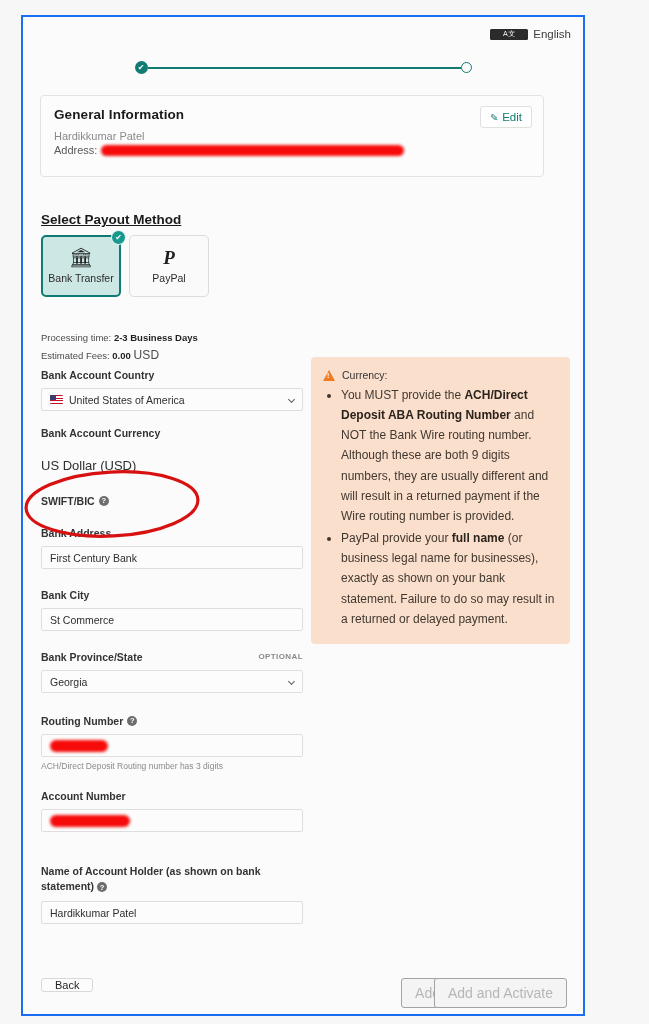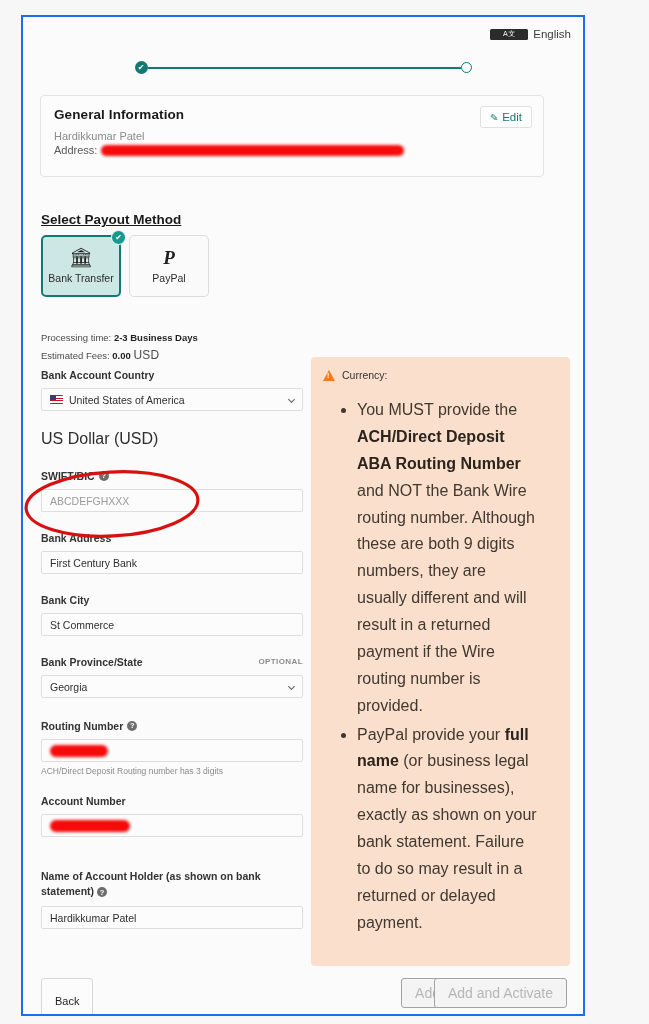--- a/index.html
+++ b/index.html
@@ -166,21 +166,21 @@
     background:
       linear-gradient(to bottom,
         #c8102e 0 14.3%, #fff 14.3% 28.6%, #c8102e 28.6% 42.9%,
         #fff 42.9% 57.2%, #c8102e 57.2% 71.5%, #fff 71.5% 85.8%, #c8102e 85.8%);
     position: relative; overflow: hidden;
   }
   .flag-icon::after {
     content: ""; position: absolute; left: 0; top: 0;
     width: 6px; height: 5px; background: #3c3b6e;
   }
-  .static-value { font-size: 16px; color: #2e2e2e; margin-top: 19px; }
+  .static-value { font-size: 13px; color: #2e2e2e; margin-top: 19px; }
   .help-text { font-size: 8.5px; color: #8a8a8a; margin-top: 4px; }
   .redaction-bar {
     position: absolute; left: 8px; top: 5px;
     height: 12px; background: #f60a0a; border-radius: 6px;
     filter: blur(1.7px);
   }
 
   
   #important-box {
     position: absolute; left: 288px; top: 340px;
@@ -195,32 +195,32 @@
   .warn-icon {
     width: 0; height: 0; flex: none; margin-top: 1px;
     border-left: 6px solid transparent; border-right: 6px solid transparent;
     border-bottom: 11px solid #f07b22; position: relative;
   }
   .warn-icon::after {
     content: "!"; position: absolute; left: -2px; top: 2px;
     font-size: 7px; color: #fff; font-weight: bold; line-height: 1;
   }
   #important-list {
-    margin: 16px; padding-left: 18px;
-    font-size: 16px; color: #40382f; line-height: 1.68;
+    margin: 0; padding-left: 18px;
+    font-size: 12px; color: #40382f; line-height: 1.68;
   }
   #important-list li { margin-bottom: 2px; }
   #important-list b { color: #2b241c; }
 
   
   #footer { position: absolute; left: 18px; right: 16px; top: 961px; height: 30px; }
   #back-button {
     position: absolute; left: 0; top: 0;
     border: 1px solid #d8d8d8; border-radius: 3px;
-    background: #fcfcfc; padding: 16px 13px;
+    background: #fcfcfc; padding: 0 13px;
     font-size: 11px; color: #1f1f1f; cursor: pointer; text-align: right;
   }
   .disabled-button {
     position: absolute; top: 0;
     border: 1px solid #a3a3a3; border-radius: 3px;
     background: #f4f4f4; padding: 6px 13px;
     font-size: 14px; color: #b6b6b6; cursor: default;
   }
   #add-button { right: 113px; }
   #add-activate-button { right: 0; }
@@ -291,30 +291,28 @@
     <div class="field">
       <div class="field-label">Bank Account Country</div>
       <div class="input-box select">
         <span class="flag-icon"></span>
         <span>United States of America</span>
         <span class="caret"></span>
       </div>
     </div>
 
     <div class="field" style="margin-bottom:22px;">
+      <div class="field-label">Bank Account Currency</div>
       <div class="static-value">US Dollar (USD)</div>
     </div>
 
     <div class="field" style="margin-bottom:20px;">
       <div class="field-label">
         <span>SWIFT/BIC</span>
         <span class="help-icon">?</span>
-      </div>
-      <div class="input-box">
-        <span class="placeholder">ABCDEFGHXXX</span>
       </div>
     </div>
 
     <div class="field" style="margin-bottom:20px;">
       <div class="field-label">Bank Address</div>
       <div class="input-box">
         <span>First Century Bank</span>
       </div>
     </div>
 

